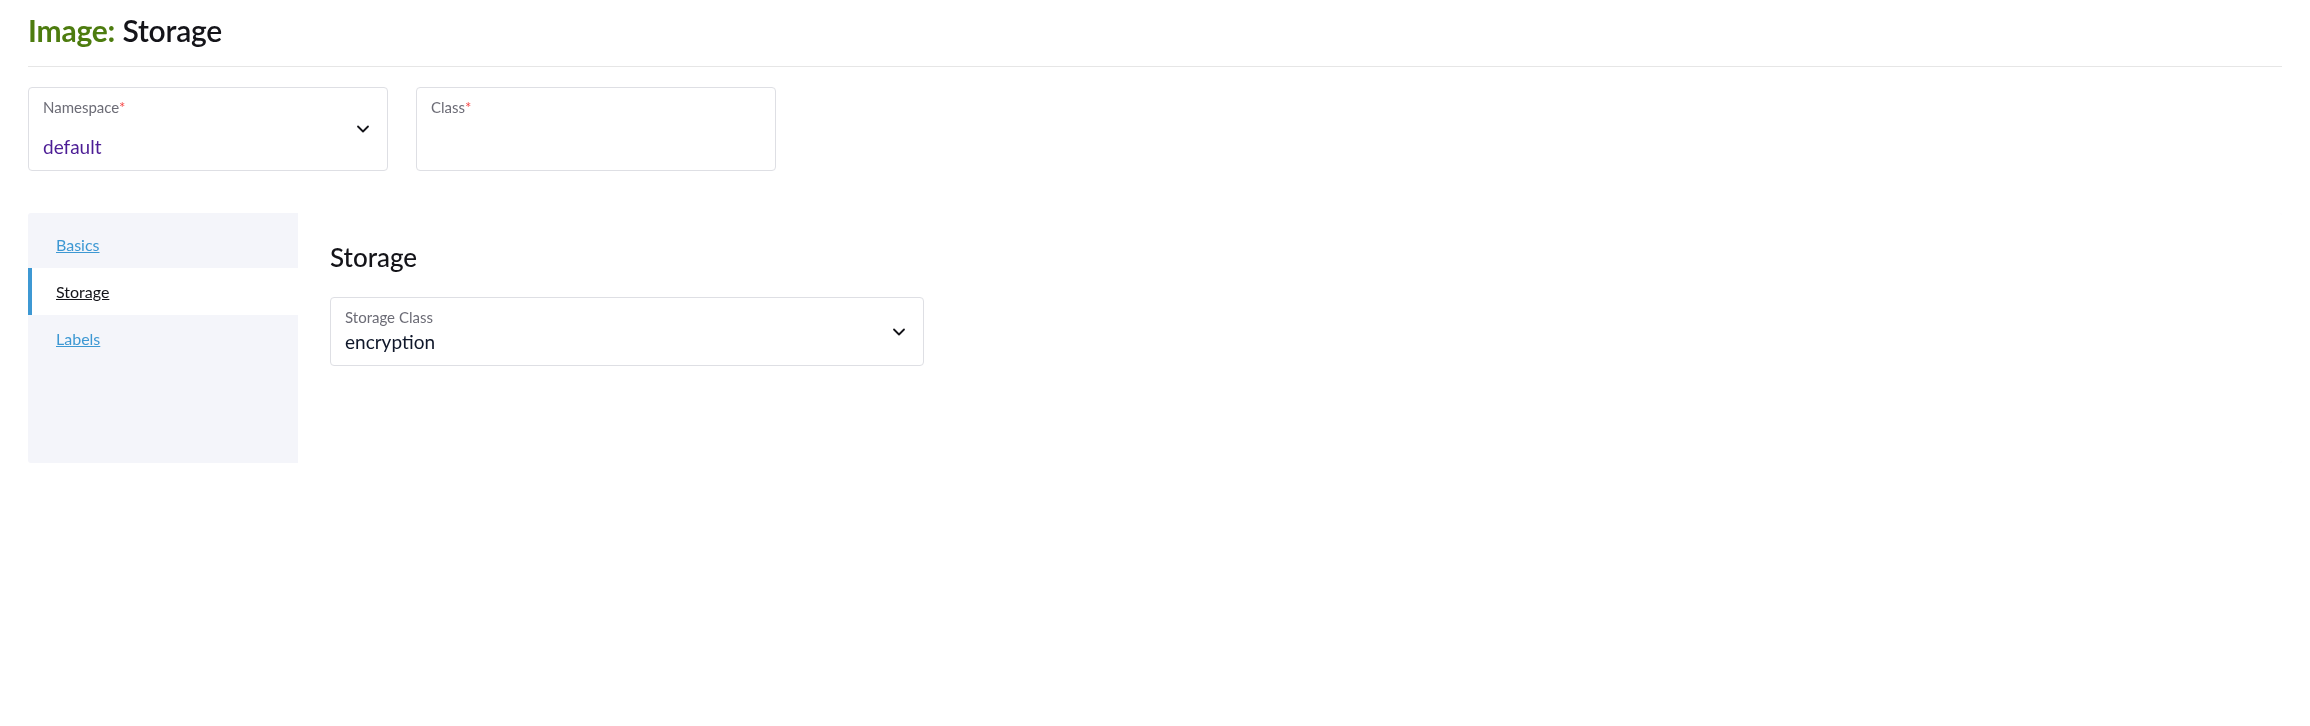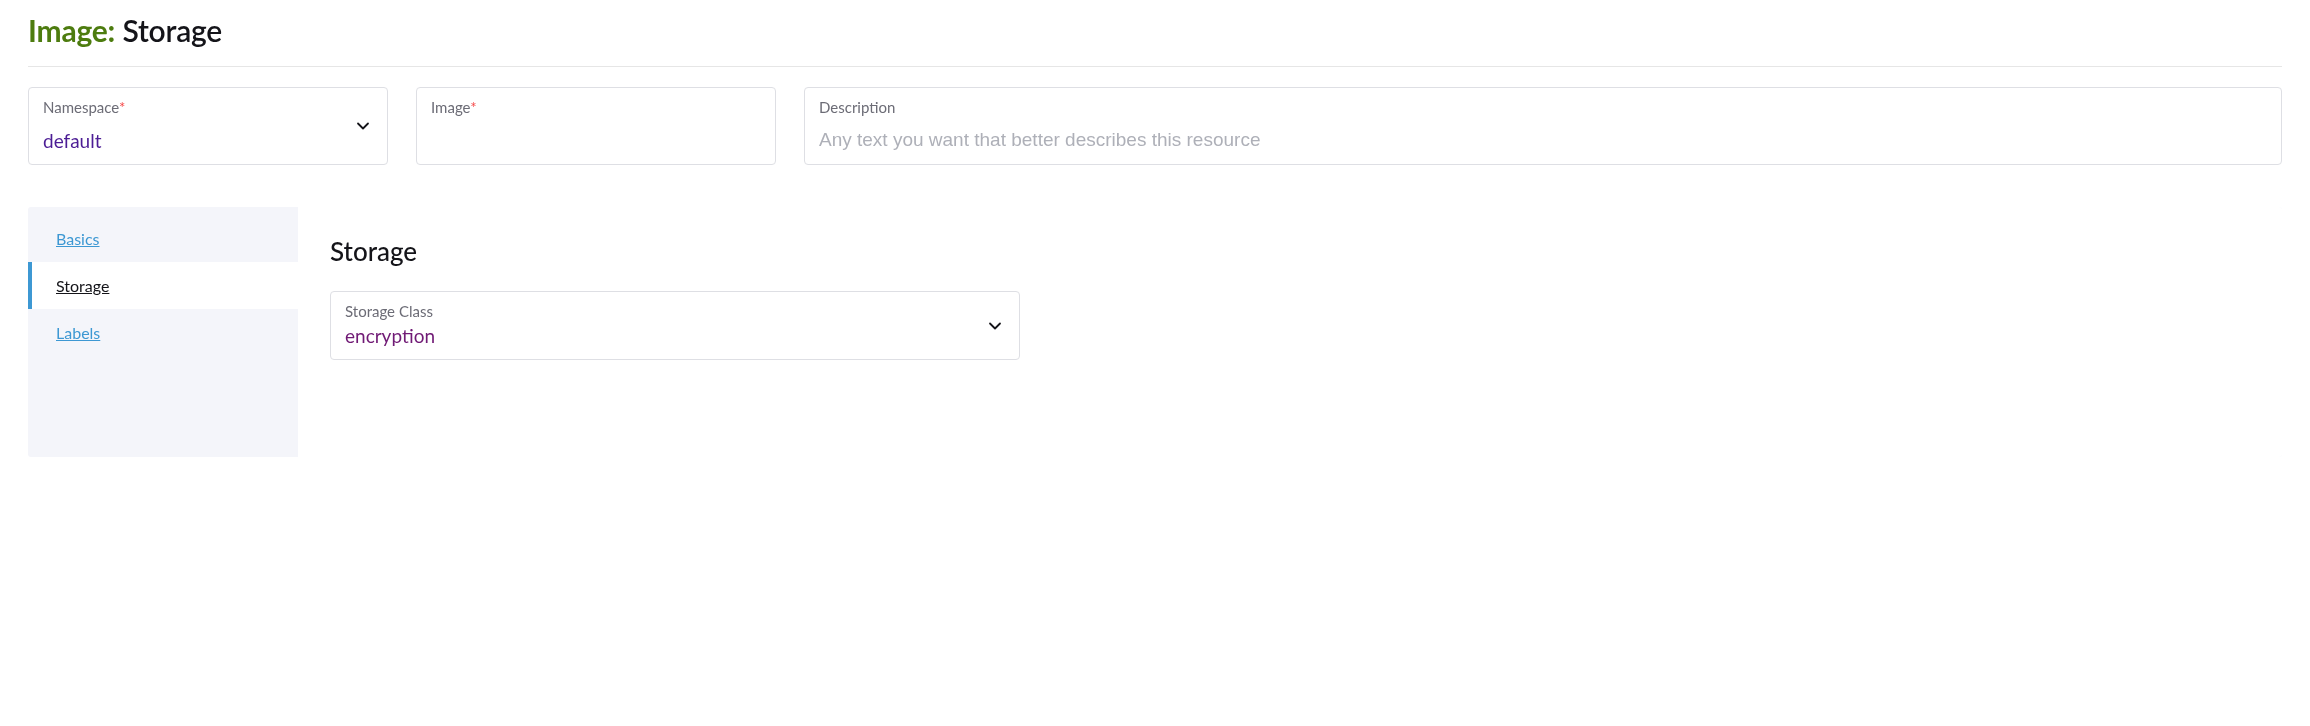--- a/index.html
+++ b/index.html
@@ -35,21 +35,21 @@
       padding: 10px 14px 12px 14px;
       background: #fff;
       position: relative;
     }
     .field-namespace { flex: 0 0 360px; }
     .field-name { flex: 0 0 360px; }
     .field-description { flex: 1; }
     .field-label {
       font-size: 15px;
       color: #6c6c76;
-      margin-bottom: 13px;
+      margin-bottom: 19px;
       display: block;
     }
     .req { color: #f64747; }
     .field-value {
       font-size: 19px;
       color: #4c1d95;
       border: none;
       outline: none;
       width: 100%;
       background: transparent;
@@ -98,33 +98,33 @@
     .section-heading {
       font-size: 26px;
       font-weight: 500;
       color: #141419;
       margin-bottom: 24px;
     }
     .select-box {
       border: 1px solid #dedfe4;
       border-radius: 4px;
       padding: 10px 14px 12px 14px;
-      width: 690px;
+      width: 594px;
       position: relative;
       background: #fff;
     }
     .select-label {
       font-size: 15px;
       color: #6c6c76;
       margin-bottom: 4px;
       display: block;
     }
     .select-value {
       font-size: 19px;
-      color: #701a75;
+      color: #0f172a;
     }
   </style>
 </head>
 <body>
 
 <h1 class="page-title">
   <span class="prefix">Image:</span>
   <span>Storage</span>
 </h1>
 
@@ -139,28 +139,24 @@
     <div class="field-value">default</div>
     <span class="chev">
       <svg width="16" height="16" viewBox="0 0 16 16">
           <path d="M3 5.5 L8 10.5 L13 5.5" stroke="#141419" stroke-width="1.8" fill="none" stroke-linecap="round" stroke-linejoin="round"></path>
         </svg>
     </span>
   </div>
 
   <div class="field-box field-name">
     <label class="field-label">
-      <span>Image</span><span class="req">*</span>
+      <span>Class</span><span class="req">*</span>
     </label>
   </div>
 
-  <div class="field-box field-description">
-    <label class="field-label">Description</label>
-    <input class="field-value" type="text" placeholder="Any text you want that better describes this resource" style="">
-  </div>
 
 </div>
 
 <div class="panel">
   <div class="tabs">
     <div class="tab">Basics</div>
     <div class="tab active">Storage</div>
     <div class="tab">Labels</div>
   </div>
   <div class="content">

